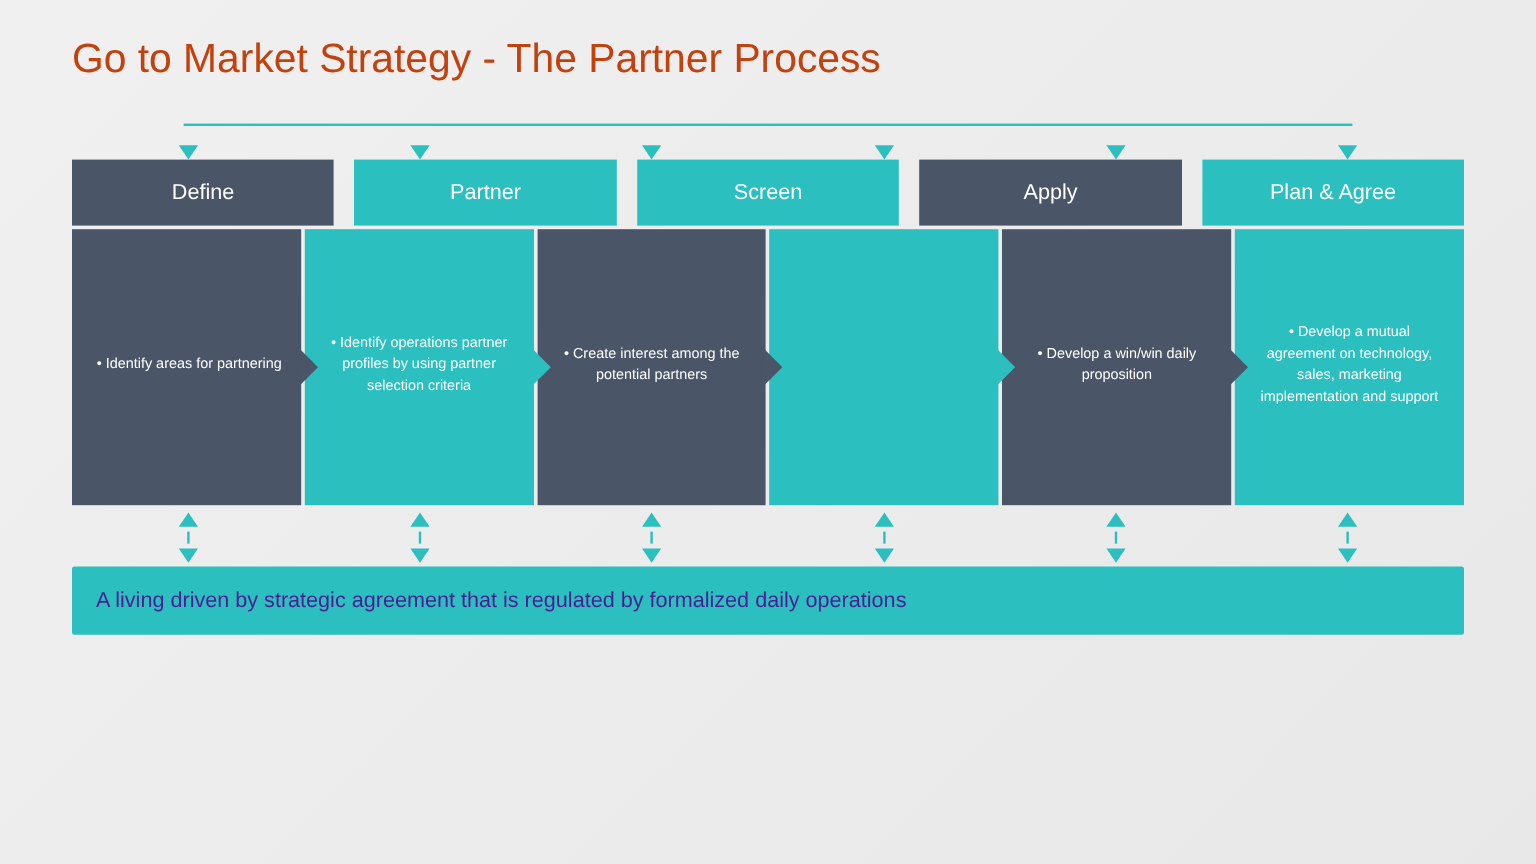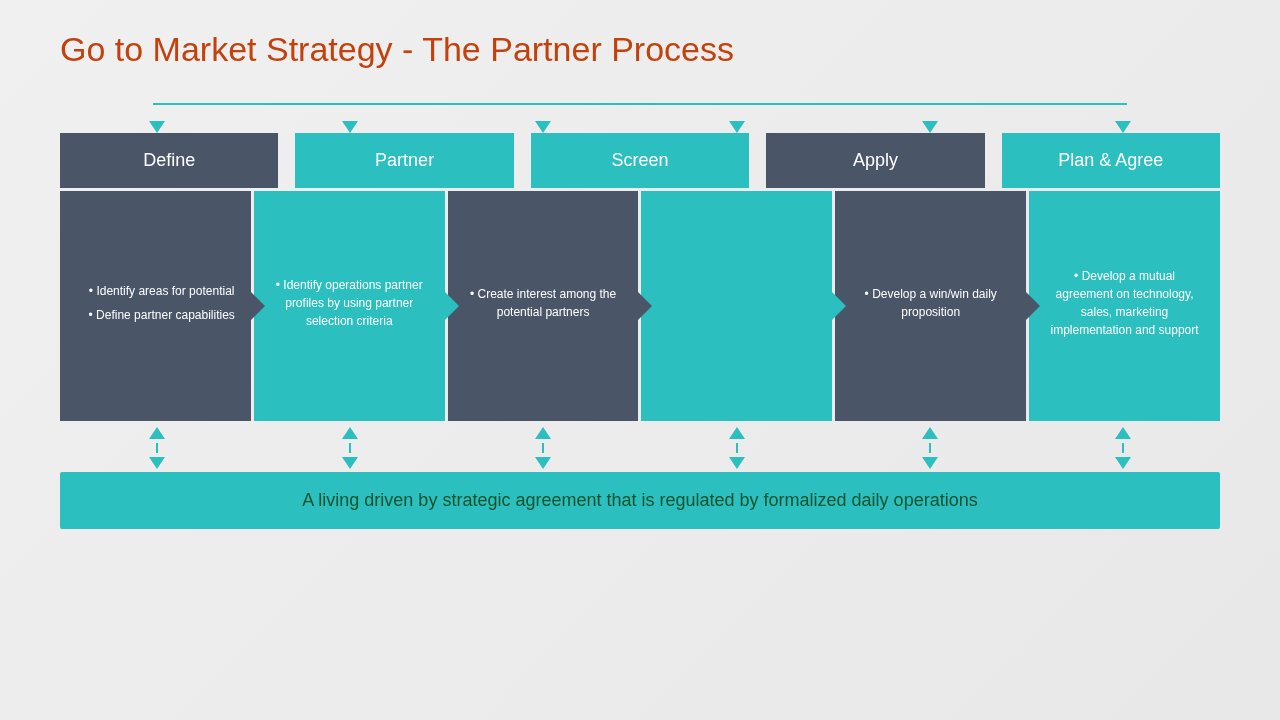--- a/index.html
+++ b/index.html
@@ -181,22 +181,21 @@
     .arrow-bar {
       width: 2px;
       height: 10px;
       background: #2BBFBF;
     }
 
     
     .bottom-banner {
       width: 100%;
       background: #2BBFBF;
-      color: #14532d;
-      text-align: center;
+      color: #4c1d95;
       padding: 18px 20px;
       font-size: 18px;
       margin-top: 2px;
       border-radius: 2px;
     }
   </style>
 </head>
 <body>
 
 <h1 class="page-title">Go to Market Strategy - The Partner Process</h1>
@@ -241,22 +240,21 @@
       </div>
     <div class="header-cell header-teal">
         <span>Plan &amp; Agree</span>
       </div>
   </div>
 
   <div class="content-row">
 
     <div class="content-cell content-dark">
       <ul>
-        <li>Identify areas for potential</li>
-        <li>Define partner capabilities</li>
+        <li>Identify areas for partnering</li>
       </ul>
       <div class="chevron-right chevron-dark"></div>
     </div>
 
     <div class="content-cell content-teal">
       <ul>
         <li>Identify operations partner profiles by using partner selection criteria</li>
       </ul>
       <div class="chevron-right chevron-teal"></div>
     </div>

